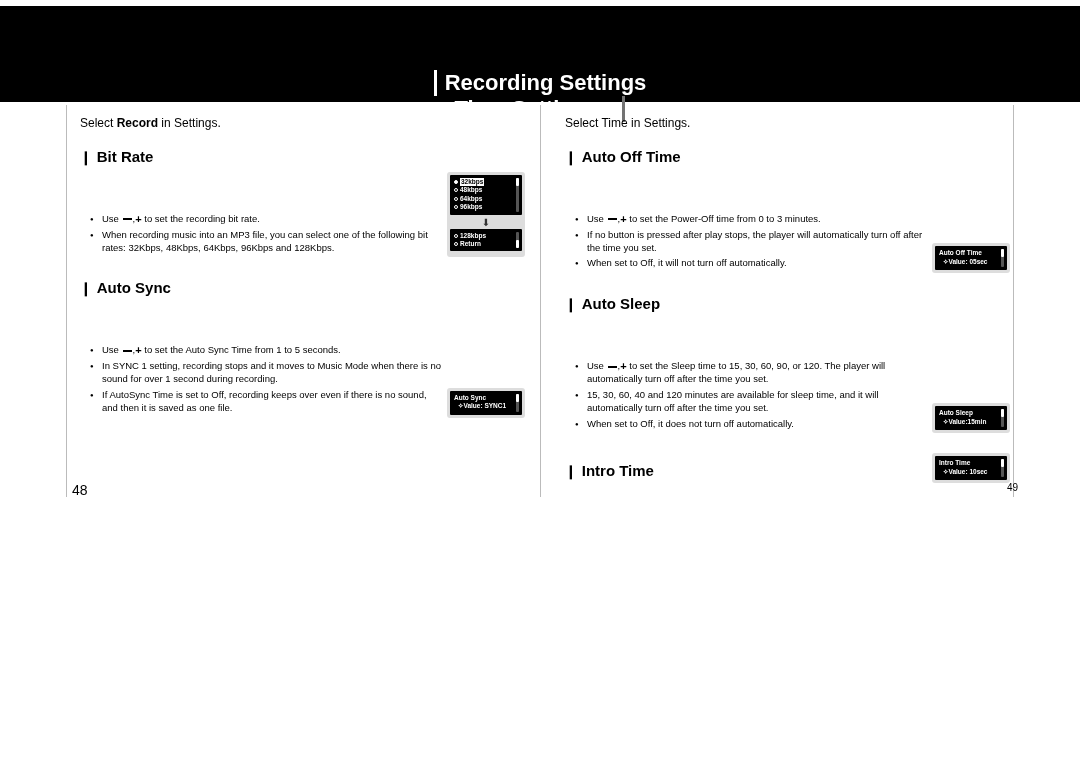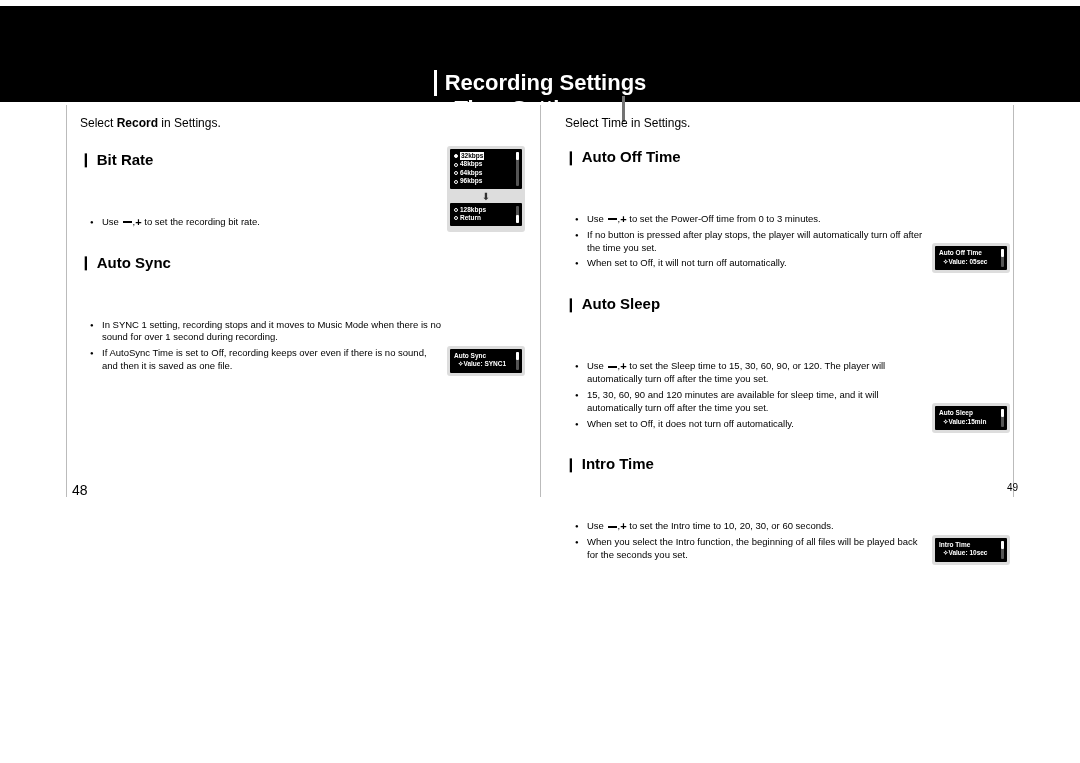--- a/index.html
+++ b/index.html
@@ -138,20 +138,21 @@
   <div class="col rel">
     <div class="instruction">
       <span>Select </span><b>Record</b><span> in Settings.</span>
     </div>
 
     <div class="section">
       <div class="section-text">
         <div class="section-title">Bit Rate</div>
         <ul class="bullets">
           <li><span>Use </span><span class="minus"></span>,<span class="plus">+</span><span> to set the recording bit rate.</span></li>
+          <li>When recording music into an MP3 file, you can select one of the following bit rates: 32Kbps, 48Kbps, 64Kbps, 96Kbps and 128Kbps.</li>
         </ul>
       </div>
       <div class="device split">
         <div class="device-screen rel">
           <div class="row">
               <span class="marker sel"></span>
               <span class="hl">32kbps</span>
             </div>
           <div class="row">
               <span class="marker"></span>
@@ -181,20 +182,21 @@
           <div class="track"></div>
             <div class="thumb" style="bottom:3px;height:8px;"></div>
         </div>
       </div>
     </div>
 
     <div class="section">
       <div class="section-text">
         <div class="section-title">Auto Sync</div>
         <ul class="bullets">
+          <li><span>Use </span><span class="minus"></span>,<span class="plus">+</span><span> to set the Auto Sync Time from 1 to 5 seconds.</span></li>
           <li>In SYNC 1 setting, recording stops and it moves to Music Mode when there is no sound for over 1 second during recording.</li>
           <li>If AutoSync Time is set to Off, recording keeps over even if there is no sound, and then it is saved as one file.</li>
         </ul>
       </div>
       <div class="device">
         <div class="device-screen rel" style="min-height:24px;">
           <div>Auto Sync</div>
           <div style="padding-left:4px;">✧<span>Value: SYNC1</span></div>
           <div class="track"></div>
             <div class="thumb" style="top:3px;height:8px;"></div>
@@ -225,41 +227,37 @@
             <div class="thumb" style="top:3px;height:8px;"></div>
         </div>
       </div>
     </div>
 
     <div class="section">
       <div class="section-text">
         <div class="section-title">Auto Sleep</div>
         <ul class="bullets">
           <li><span>Use </span><span class="minus"></span>,<span class="plus">+</span><span> to set the Sleep time to 15, 30, 60, 90, or 120. The player will automatically turn off after the time you set.</span></li>
-          <li>15, 30, 60, 90 and 120 minutes are available for sleep time, and it will automatically turn off after the time you set.</li>
+          <li>15, 30, 60, 40 and 120 minutes are available for sleep time, and it will automatically turn off after the time you set.</li>
           <li>When set to Off, it does not turn off automatically.</li>
         </ul>
       </div>
       <div class="device">
         <div class="device-screen rel" style="min-height:24px;">
           <div>Auto Sleep</div>
           <div style="padding-left:4px;">✧<span>Value:15min</span></div>
           <div class="track"></div>
             <div class="thumb" style="top:3px;height:8px;"></div>
         </div>
       </div>
     </div>
 
     <div class="section">
       <div class="section-text">
         <div class="section-title">Intro Time</div>
-        <ul class="bullets">
-          <li><span>Use </span><span class="minus"></span>,<span class="plus">+</span><span> to set the Intro time to 10, 20, 30, or 60 seconds.</span></li>
-          <li>When you select the Intro function, the beginning of all files will be played back for the seconds you set.</li>
-        </ul>
       </div>
       <div class="device">
         <div class="device-screen rel" style="min-height:24px;">
           <div>Intro Time</div>
           <div style="padding-left:4px;">✧<span>Value: 10sec</span></div>
           <div class="track"></div>
             <div class="thumb" style="top:3px;height:8px;"></div>
         </div>
       </div>
     </div>

